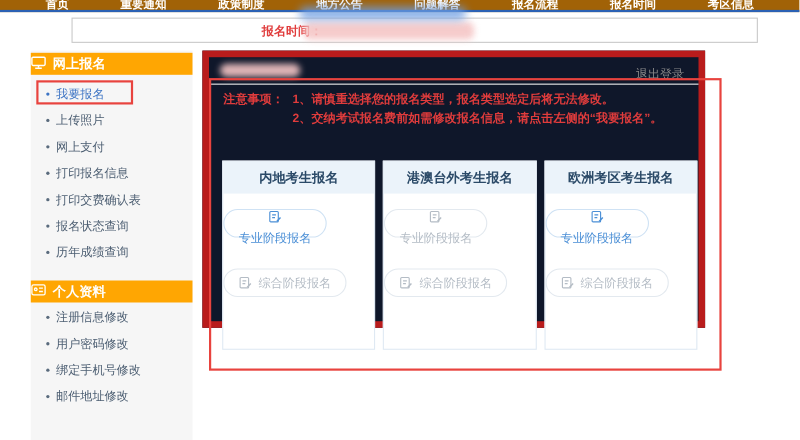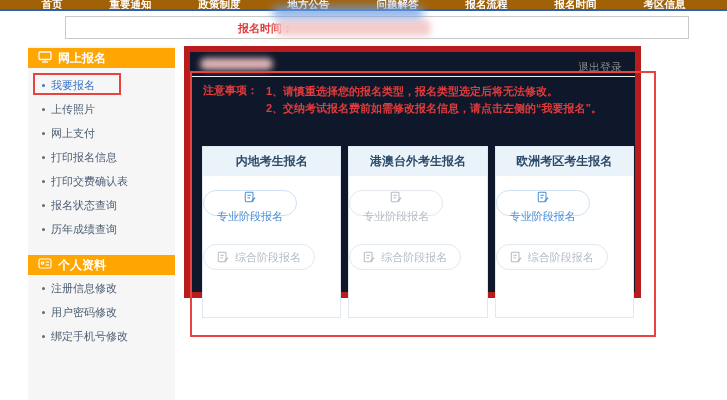--- a/index.html
+++ b/index.html
@@ -21,21 +21,21 @@
                 font-size:11px;font-weight:bold;white-space:nowrap;}
   .blur{position:absolute;border-radius:6px;pointer-events:none;}
   .blur-pink-dates{left:210px;top:3px;width:155px;height:16px;background:#f5c6c6;
                    filter:blur(3px);opacity:.9;}
   .blur-blue{left:272px;top:6px;width:152px;height:12px;background:#6d9de2;
              filter:blur(4px);opacity:.8;z-index:6;}
 
   
   .sidebar{position:absolute;left:28px;top:46px;width:147px;height:354px;background:#f6f6f6;}
   .side-header{height:20px;background:#ffa602;display:flex;align-items:center;gap:6px;
-               padding-left:10px;color:#fff;font-size:12px;font-weight:bold;}
+               color:#fff;font-size:12px;font-weight:bold;}
   .side-header.first{margin-top:2px;}
   .side-header.second{margin-top:14px;}
   .side-items{margin-top:5px;}
   .side-items.second{margin-top:1px;}
   .side-item{height:24px;display:flex;align-items:center;padding-left:14px;
              font-size:11px;color:#4c5e72;cursor:pointer;white-space:nowrap;}
   .side-item .dot{width:3px;height:3px;background:#5a6b7d;border-radius:50%;
                   margin-right:6px;flex:none;}
   .side-item.active{color:#3d74c4;}
   .side-item.active .dot{background:#3d74c4;}
@@ -155,20 +155,24 @@
           <span>注册信息修改</span>
         </div>
       <div class="side-item">
           <span class="dot"></span>
           <span>用户密码修改</span>
         </div>
       <div class="side-item">
           <span class="dot"></span>
           <span>绑定手机号修改</span>
         </div>
+      <div class="side-item">
+          <span class="dot"></span>
+          <span>邮件地址修改</span>
+        </div>
     </div>
   </div>
 
   <div class="content">
     <div class="blur blur-user"></div>
     <span class="logout">退出登录</span>
     <div class="header-divider"></div>
 
     <div class="notice">
       <span class="notice-label">注意事项：</span>

